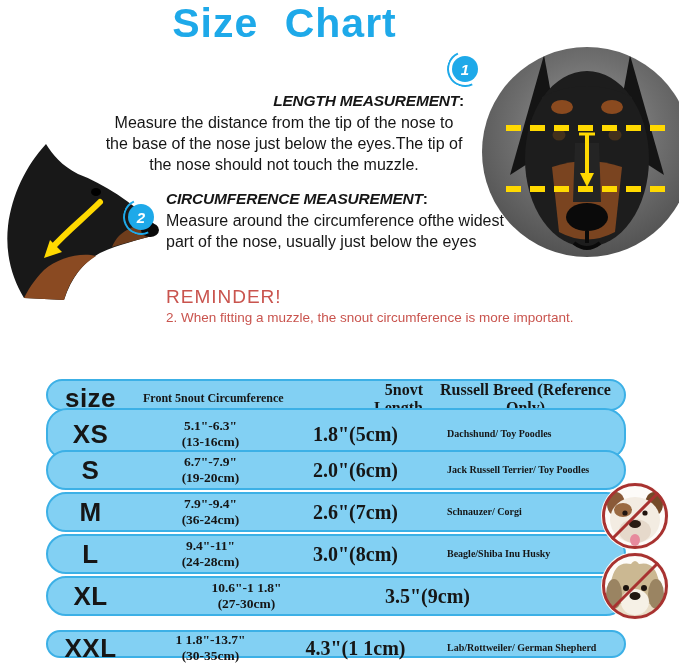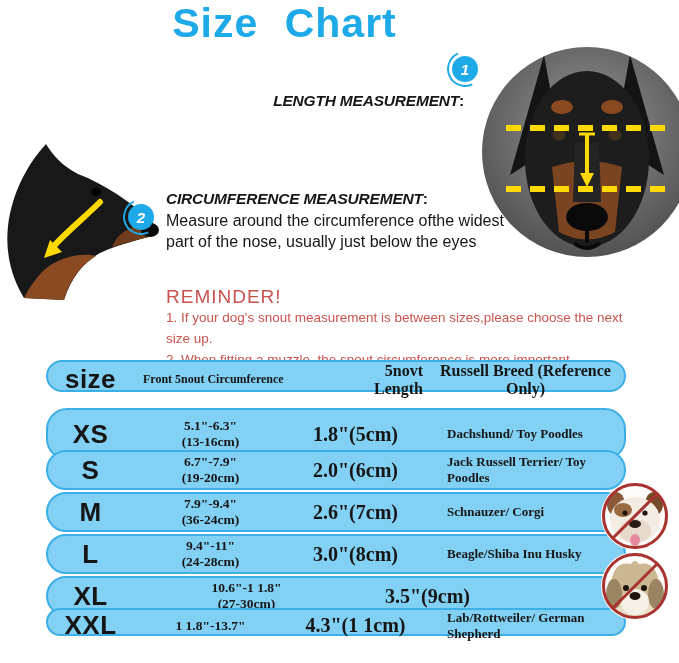--- a/index.html
+++ b/index.html
@@ -34,31 +34,31 @@
 
   
   .rem-block{top:286px;left:166px;width:470px;color:var(--red);}
   .rem-title{font-size:19px;letter-spacing:1px;font-weight:400;}
   .rem-item{font-size:13.5px;line-height:1.55;}
 
   
   .trow{position:absolute;left:46px;width:580px;box-sizing:border-box;
         background:var(--row);border:2px solid var(--rowborder);border-radius:21px;
         display:grid;grid-template-columns:85px 155px 135px 205px;align-items:center;}
-  .thead{top:360px;height:32px;}
+  .thead{top:379px;height:32px;}
   .cell{text-align:center;}
   .size-cell{font-weight:bold;font-size:26px;letter-spacing:0.5px;
              font-family:"Liberation Sans",sans-serif;}
   .serif{font-family:"Liberation Serif",serif;font-weight:bold;}
   .h-circ{font-size:12px;line-height:1.1;text-align:left;padding-left:10px;}
   .h-len{font-size:16px;line-height:1.1;text-align:right;padding-left:44px;}
   .h-breed{font-size:16px;line-height:1.1;text-align:center;padding:0 14px;}
   .c-circ{font-size:13.5px;line-height:1.2;}
   .c-len{font-size:20px;}
-  .c-breed{font-size:13px;line-height:1.2;text-align:left;padding-left:24px;padding-right:4px;}
+  .c-breed{font-size:10px;line-height:1.2;text-align:left;padding-left:24px;padding-right:4px;}
 
   
   .dog-front{top:47px;left:482px;width:210px;height:210px;border-radius:50%;overflow:hidden;
              background:radial-gradient(circle at 50% 40%, #9a9a9a 0%, #6e6e6e 45%, #3f3f3f 100%);}
   .dog-side{top:140px;left:0;width:162px;height:162px;}
   .no-dog{width:68px;height:68px;border-radius:50%;background:#fdfbf8;overflow:hidden;}
   .no-dog svg{display:block;}
   .nd1{top:482px;left:601px;} .nd2{top:552px;left:601px;}
 </style>
 </head>
@@ -88,20 +88,21 @@
       <line x1="97" y1="87" x2="113" y2="87" stroke-width="3"></line>
     </g>
   </svg>
 </div>
 
 <div class="abs badge" style="top:56px;left:452px;">
   <span>1</span>
 </div>
 <div class="abs len-block">
   <div class="inst-head"><span>LENGTH MEASUREMENT</span><span class="inst-colon">:</span></div>
+  <div class="inst-body">Measure the distance from the tip of the nose to the base of the nose just below the eyes.The tip of the nose should not touch the muzzle.</div>
 </div>
 
 <div class="abs dog-side">
   <svg width="162" height="162" viewBox="0 0 162 162">
     <path d="M46,4 C26,26 12,54 8,86 C5,114 12,138 24,158 L64,160
              C72,136 84,122 100,113 C120,104 138,100 152,96
              L154,84 C132,62 104,44 78,34 C62,26 52,14 46,4 Z" fill="#181818"></path>
     <path d="M24,158 L64,160 C70,140 80,126 96,116 C80,112 58,118 44,130 C34,140 28,150 24,158 Z" fill="#8a4a22"></path>
     <path d="M154,84 L152,96 C138,100 124,103 112,107 C118,92 132,84 154,84 Z" fill="#6f3d1c"></path>
     <ellipse cx="150" cy="90" rx="9" ry="7" fill="#0a0a0a"></ellipse>
@@ -116,21 +117,20 @@
 <div class="abs badge" style="top:204px;left:128px;">
   <span>2</span>
 </div>
 <div class="abs cir-block">
   <div class="inst-head"><span>CIRCUMFERENCE MEASUREMENT</span><span class="inst-colon">:</span></div>
   <div class="inst-body">Measure around the circumference ofthe widest part of the nose, usually just below the eyes</div>
 </div>
 
 <div class="abs rem-block">
   <div class="rem-title">REMINDER!</div>
-  <div class="rem-item">1. If your dog's snout measurement is between sizes,please choose the next size up.</div>
   <div class="rem-item">2. When fitting a muzzle, the snout circumference is more important.</div>
 </div>
 
 <div class="trow thead">
   <div class="cell size-cell">size</div>
   <div class="cell serif h-circ">Front 5nout Circumference</div>
   <div class="cell serif h-len">5novt Length</div>
   <div class="cell serif h-breed">Russell Breed (Reference Only)</div>
 </div>
 
@@ -176,24 +176,25 @@
 
 <div class="trow" style="top:576px;height:40px;gap:36px;">
   <div class="cell size-cell">XL</div>
   <div class="cell serif c-circ">
       <div>10.6"-1 1.8"</div>
       <div>(27-30cm)</div>
     </div>
   <div class="cell serif c-len">3.5"(9cm)</div>
 </div>
 
-<div class="trow" style="top:608px;height:28px;">
+<div class="trow" style="top:630px;height:28px;">
   <div class="cell size-cell">XXL</div>
   <div class="cell serif c-circ">
       <div>1 1.8"-13.7"</div>
+      <div>(30-35cm)</div>
     </div>
   <div class="cell serif c-len">4.3"(1 1cm)</div>
   <div class="cell serif c-breed">Lab/Rottweiler/ German Shepherd</div>
 </div>
 
 <div class="abs no-dog nd1">
   <svg width="68" height="68" viewBox="0 0 68 68">
     <ellipse cx="15" cy="22" rx="9" ry="12" fill="#8a5a38"></ellipse>
     <ellipse cx="53" cy="22" rx="9" ry="12" fill="#744a28"></ellipse>
     <ellipse cx="34" cy="38" rx="25" ry="23" fill="#f3ece2"></ellipse>

